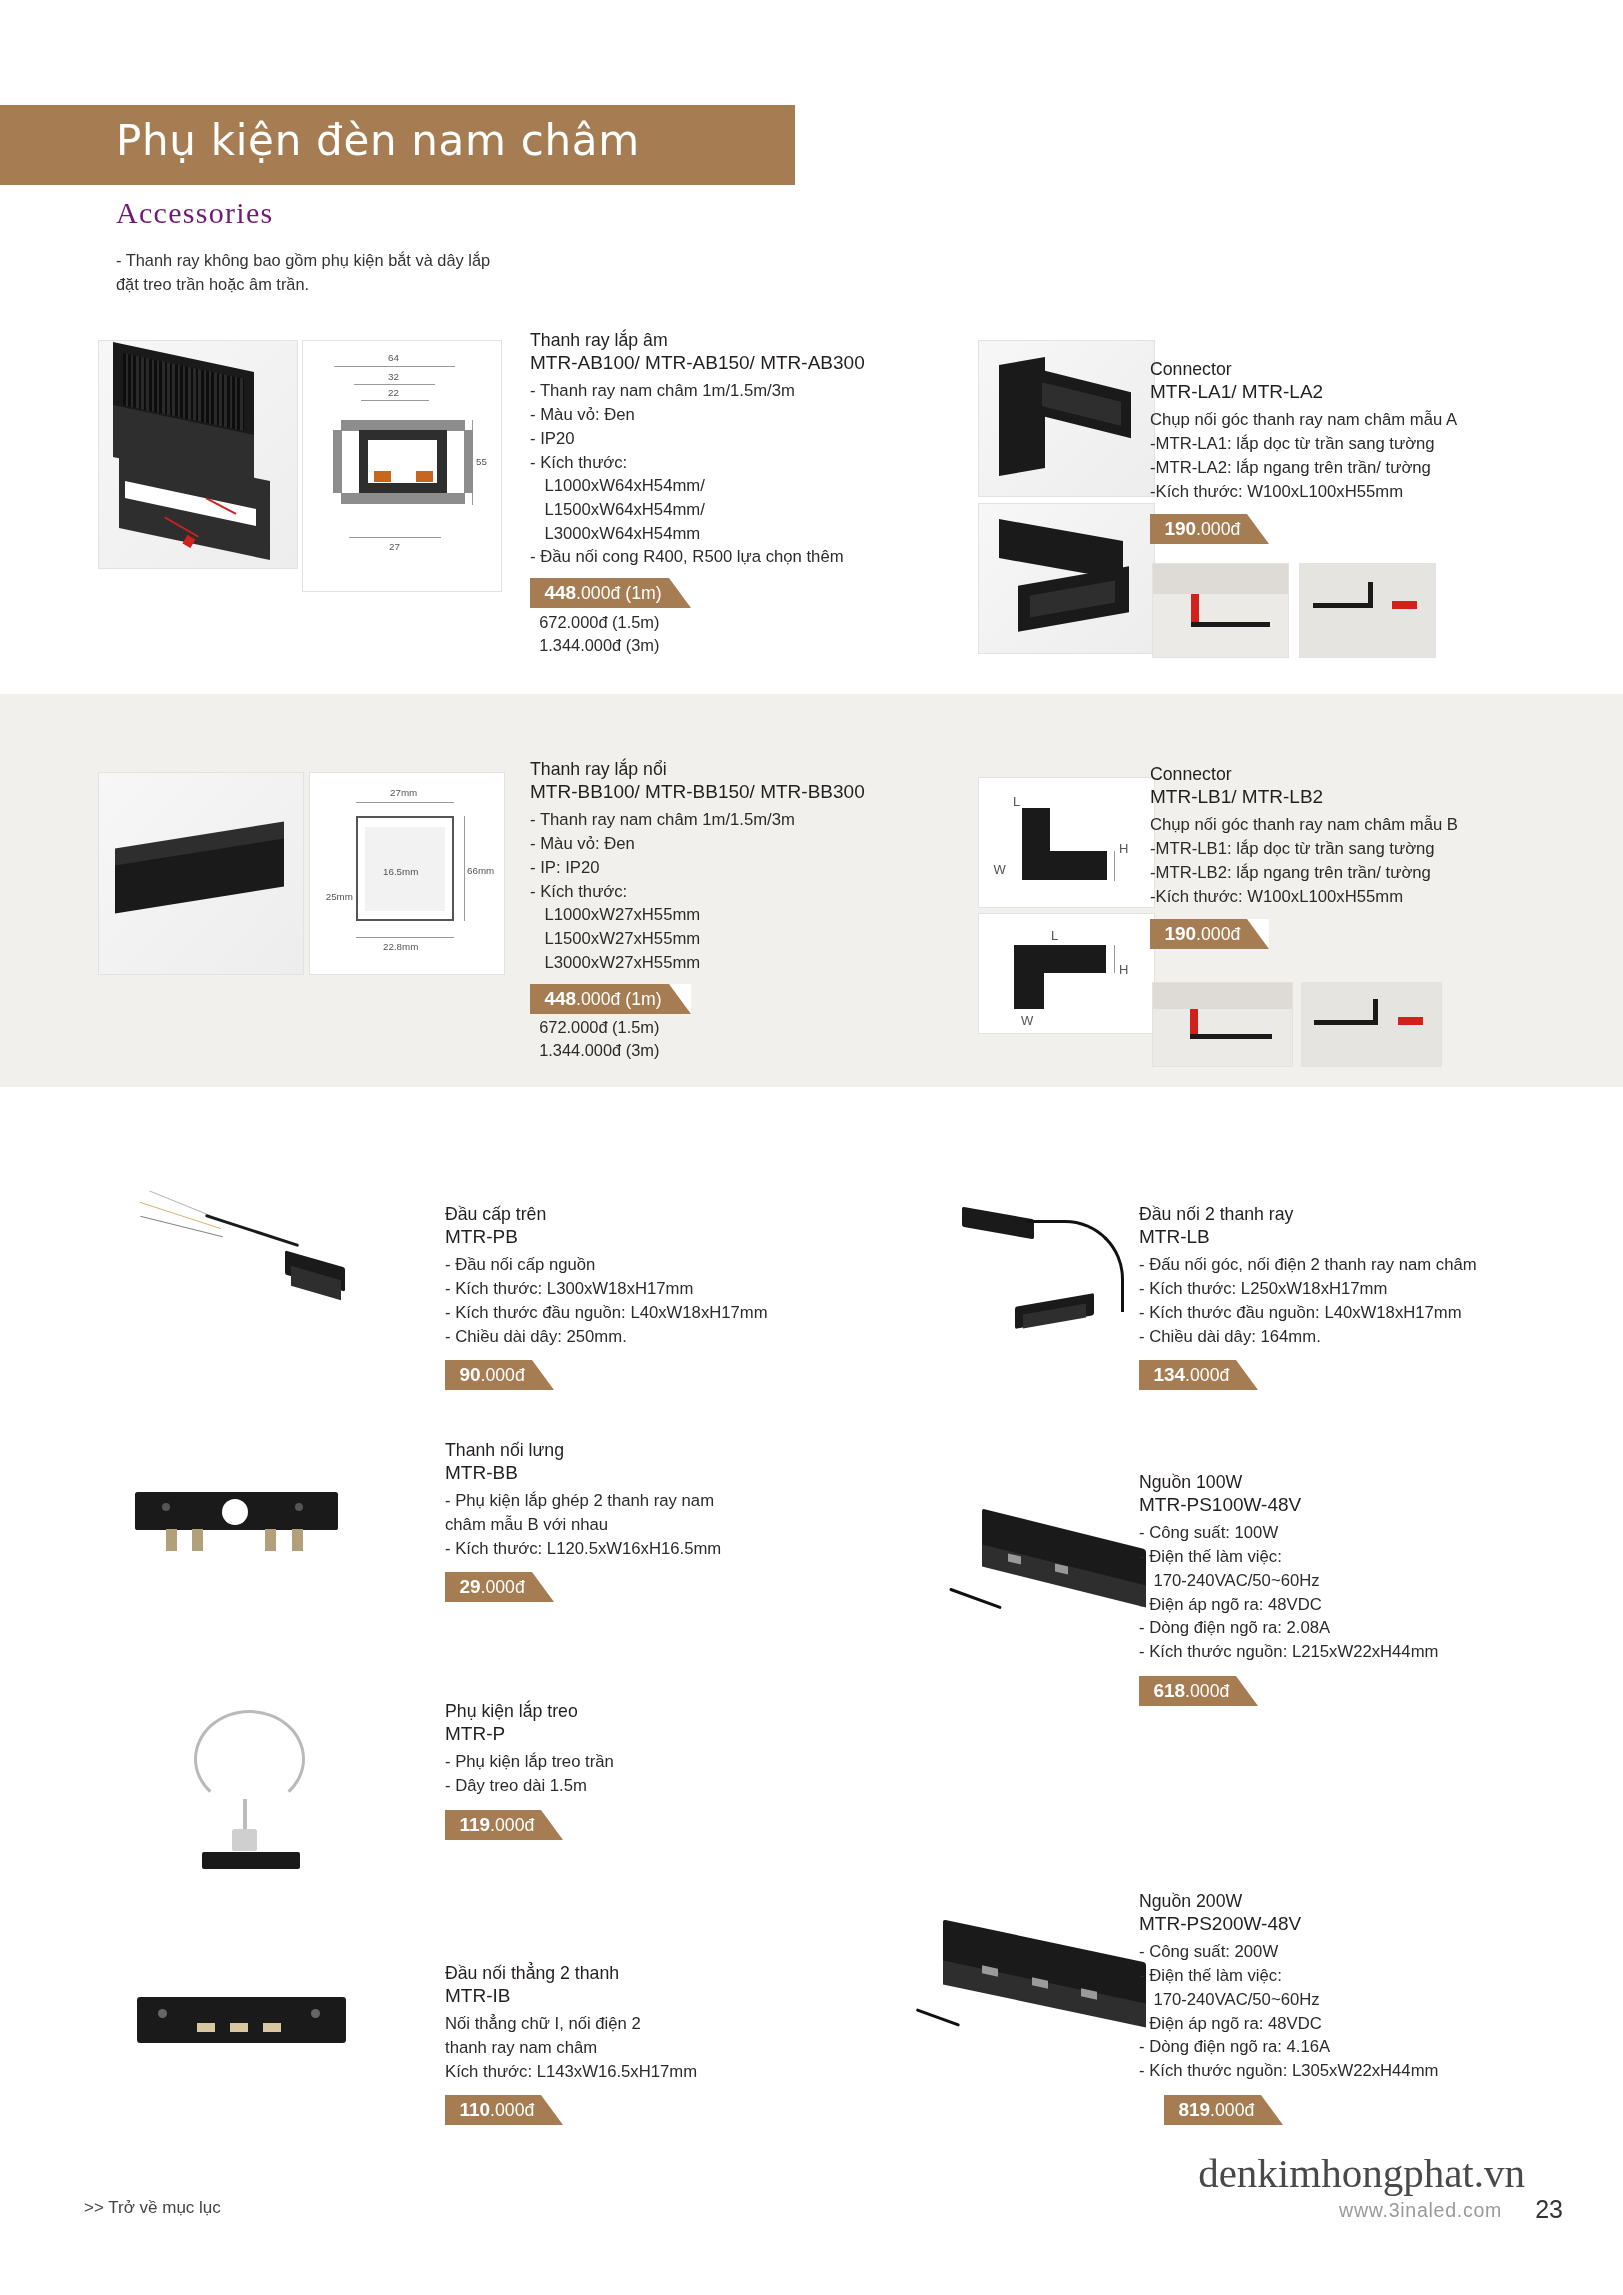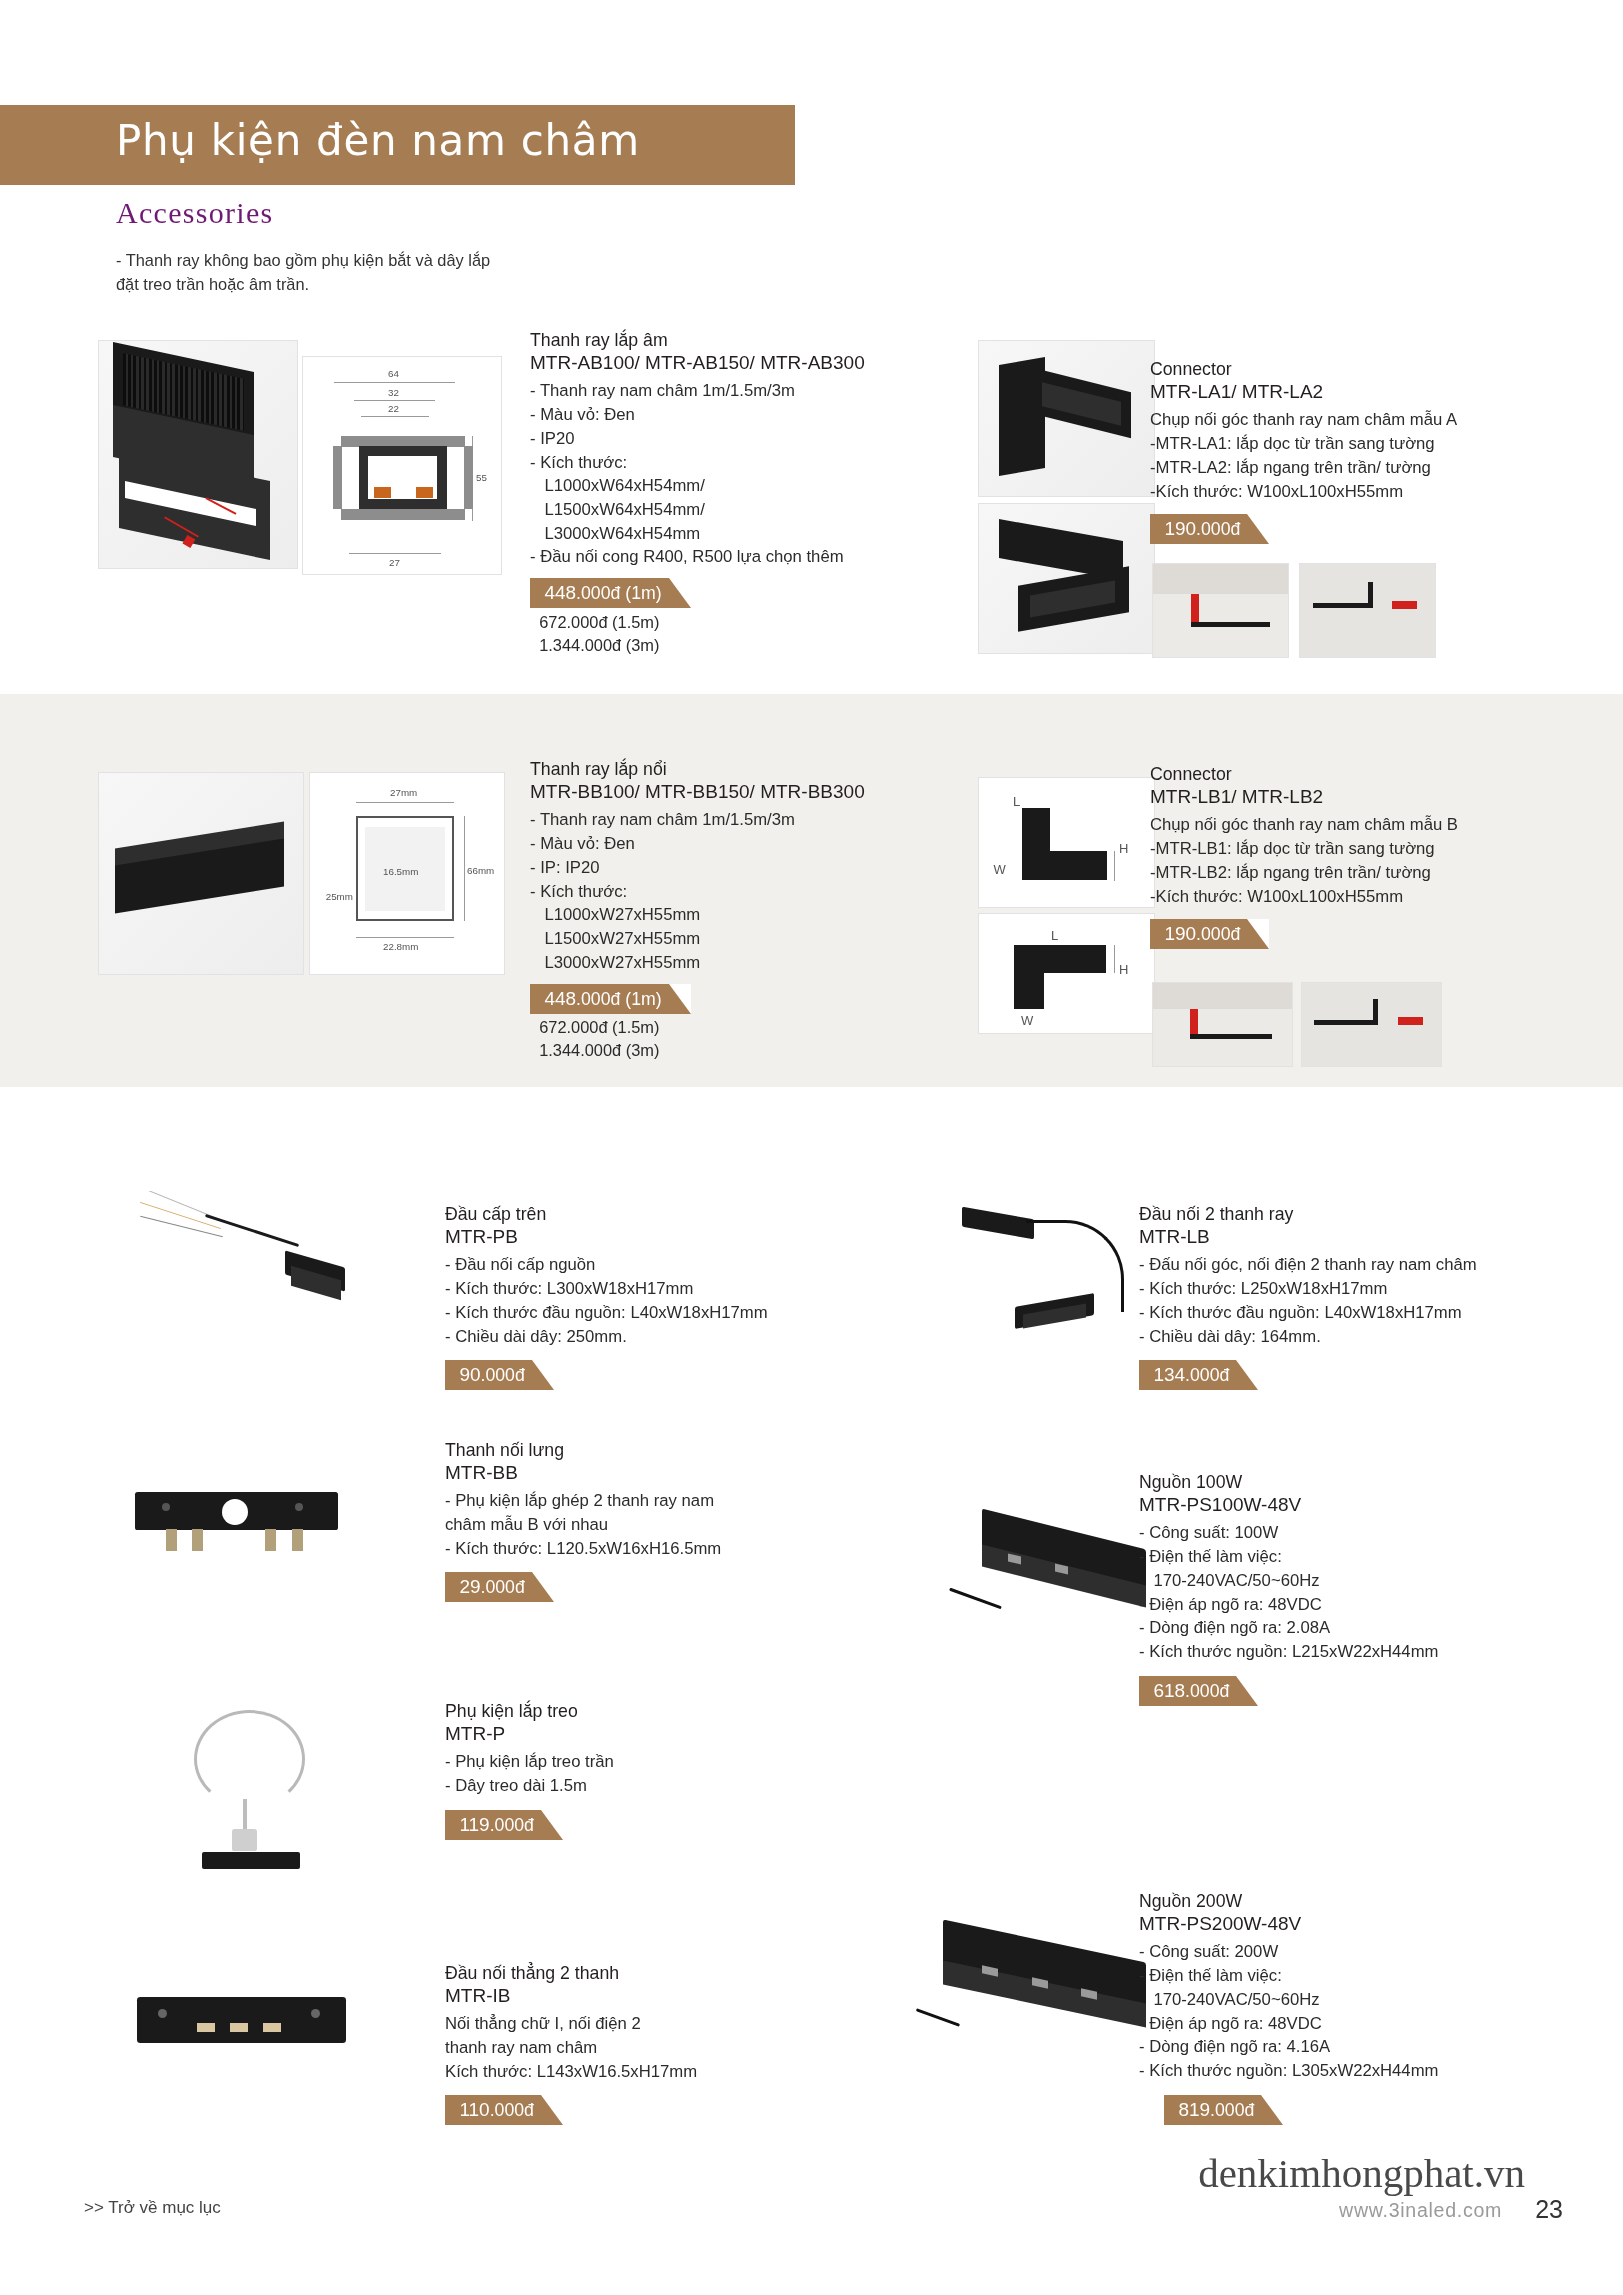--- a/index.html
+++ b/index.html
@@ -77,21 +77,21 @@
     font-size: 17.7px;
     white-space: nowrap;
   }
   .price:after {
     content: "";
     position: absolute;
     right: 0; top: 0;
     border-top: 30px solid #ffffff;
     border-left: 22px solid transparent;
   }
-  .price b { font-weight: normal; font-size: 19px; }
+  .price b { font-weight: bold; font-size: 19px; }
   .price .unit { font-weight: normal; }
   .price-sub { font-size: 16.4px; line-height: 1.4; color: #2b2b2b; margin-top: 2.6px; padding-left: 9.2px; }
 
   
   .img { position: absolute; background: #ffffff; overflow: hidden; }
   .img-frame { border: 0.7px solid #e2e2e2; }
 
   .rail-photo { background: linear-gradient(135deg,#f7f7f7 0%, #ededed 100%); }
   .rail-black { position: absolute; background: #1a1a1a; }
   .rail-dark  { position: absolute; background: #2e2e2e; }
@@ -140,21 +140,21 @@
     <div class="rail-black" style="left:14.4px; top:15.7px; width:141px; height:72px; transform:skewY(12deg);"></div>
     <div class="rail-dark" style="left:14.4px; top:79px; width:141px; height:52px; transform:skewY(12deg);"></div>
     <div class="rail-black" style="left:23.6px; top:25px; width:121px; height:52px; transform:skewY(12deg); background:repeating-linear-gradient(90deg,#0d0d0d 0 2.6px,#2a2a2a 2.6px 5.2px);"></div>
     <div class="rail-dark" style="left:19.6px; top:124px; width:151px; height:79px; transform:skewY(12deg);"></div>
     <div class="rail-white" style="left:26px; top:154px; width:131px; height:17px; transform:skewY(12deg);"></div>
     <div class="rail-red" style="left:63px; top:185px; width:39px; height:2px; transform:rotate(30deg);"></div>
     <div class="rail-red" style="left:85px; top:196px; width:0;height:0;border-left:5.9px solid transparent;border-right:5.9px solid transparent;border-top:9.2px solid #d0211c;transform:rotate(-60deg);"></div>
     <div class="rail-red" style="left:105px; top:164px; width:34px; height:2px; transform:rotate(28deg);"></div>
   </div>
 
-  <div class="img img-frame diagram" style="left:302px; top:340px; width:200px; height:219px;margin-top:16px;">
+  <div class="img img-frame diagram" style="left:302px; top:340px; width:200px; height:252px;">
     <div class="dim-line" style="left:31px; top:25px; width:121px; height:0.7px;"></div>
     <div class="dim-txt" style="left:85px; top:10.5px;">64</div>
     <div class="dim-line" style="left:51px; top:43px; width:81px; height:0.7px;"></div>
     <div class="dim-txt" style="left:85px; top:30px;">32</div>
     <div class="dim-line" style="left:58px; top:59px; width:68px; height:0.7px;"></div>
     <div class="dim-txt" style="left:85px; top:46px;">22</div>
     <div class="dim-line" style="left:169px; top:79px; width:0.7px; height:85px;"></div>
     <div class="dim-txt" style="left:173px; top:115px;">55</div>
     <div class="dim-line" style="left:46px; top:196px; width:92px; height:0.7px;"></div>
     <div class="dim-txt" style="left:86px; top:200px;">27</div>

